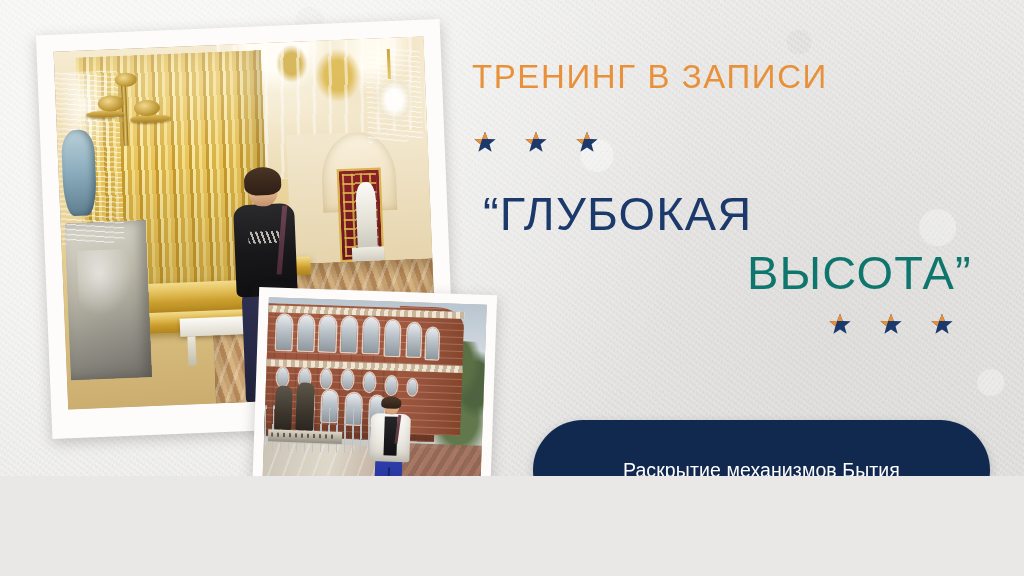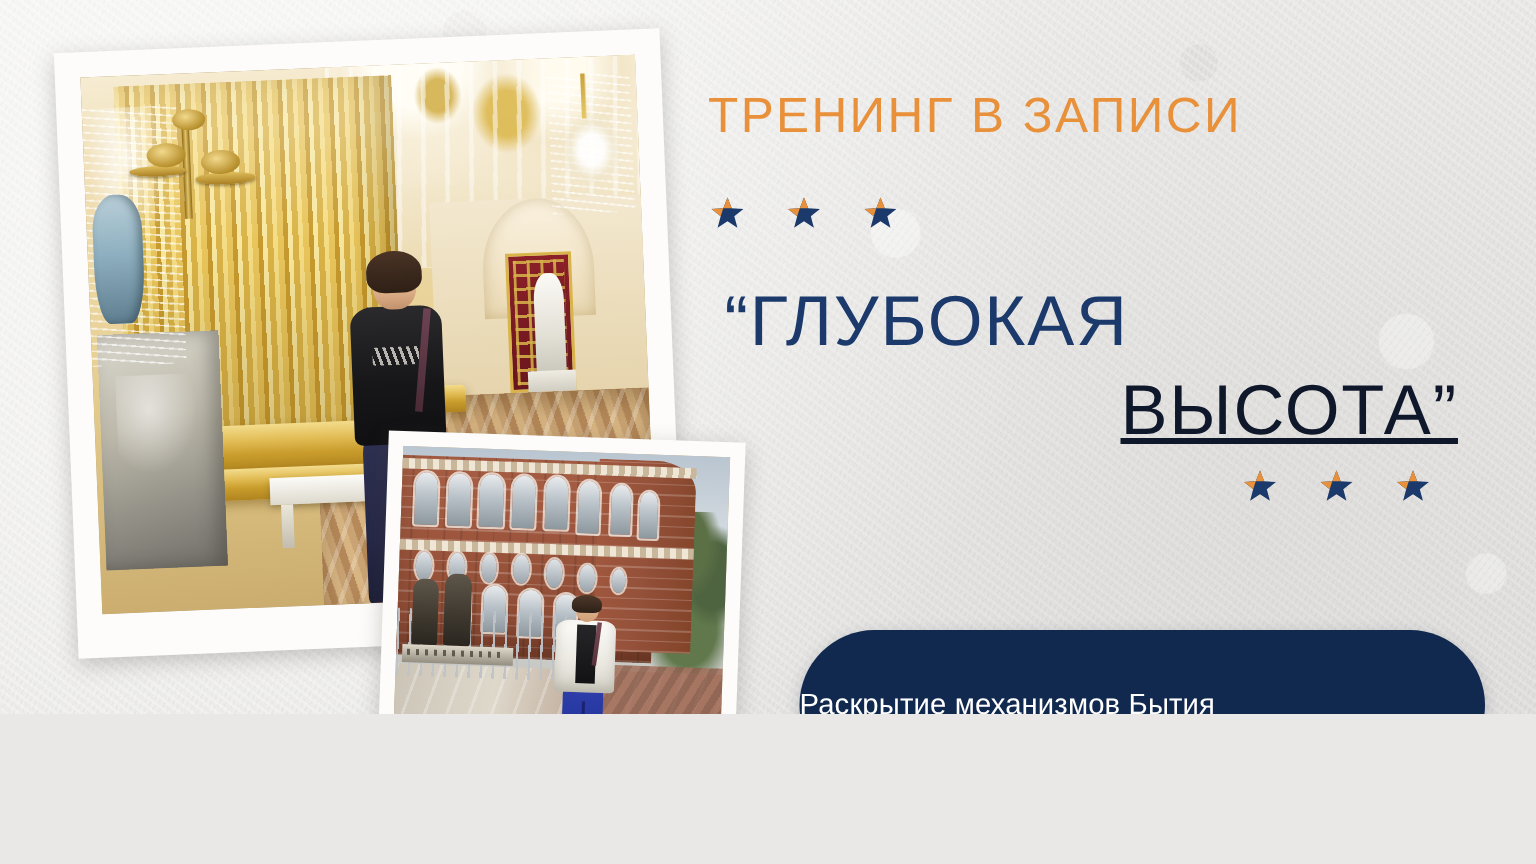--- a/index.html
+++ b/index.html
@@ -449,37 +449,36 @@
     letter-spacing: 1.2px;
     color: #1b3a6b;
     white-space: nowrap;
   }
   #title-line2 {
     position: absolute;
     left: 747px;
     top: 245px;
     font-size: 47px;
     letter-spacing: 1.2px;
-    color: #0f172a;
+    color: #0f766e;
     white-space: nowrap;
-    text-decoration: underline;
   }
 
   #subtitle-pill {
     position: absolute;
     left: 533px;
     top: 420px;
     width: 457px;
     height: 100px;
     border-radius: 50px;
     background: #12294f;
     box-shadow: 0 3px 10px rgba(30,40,70,0.22);
     display: flex;
     flex-direction: column;
-    align-items: flex-start;
+    align-items: center;
     justify-content: center;
     gap: 7px;
   }
   #subtitle-pill .line {
     color: #ffffff;
     font-size: 19.5px;
     letter-spacing: .1px;
     white-space: nowrap;
   }
 </style>

